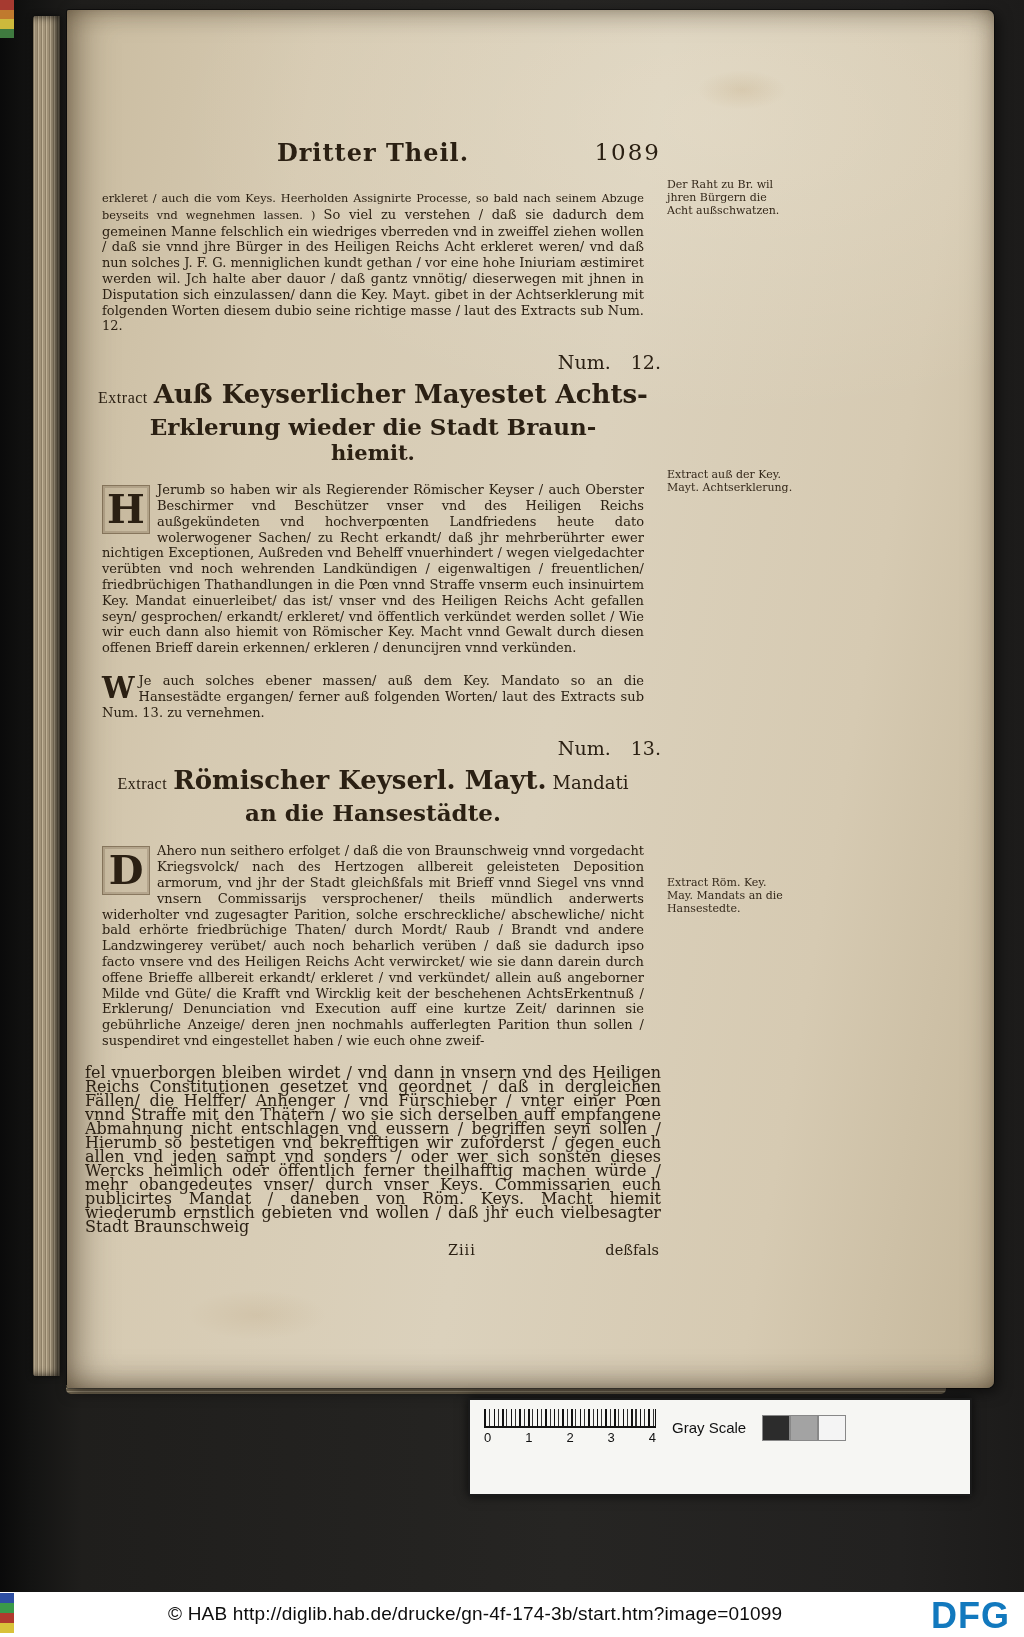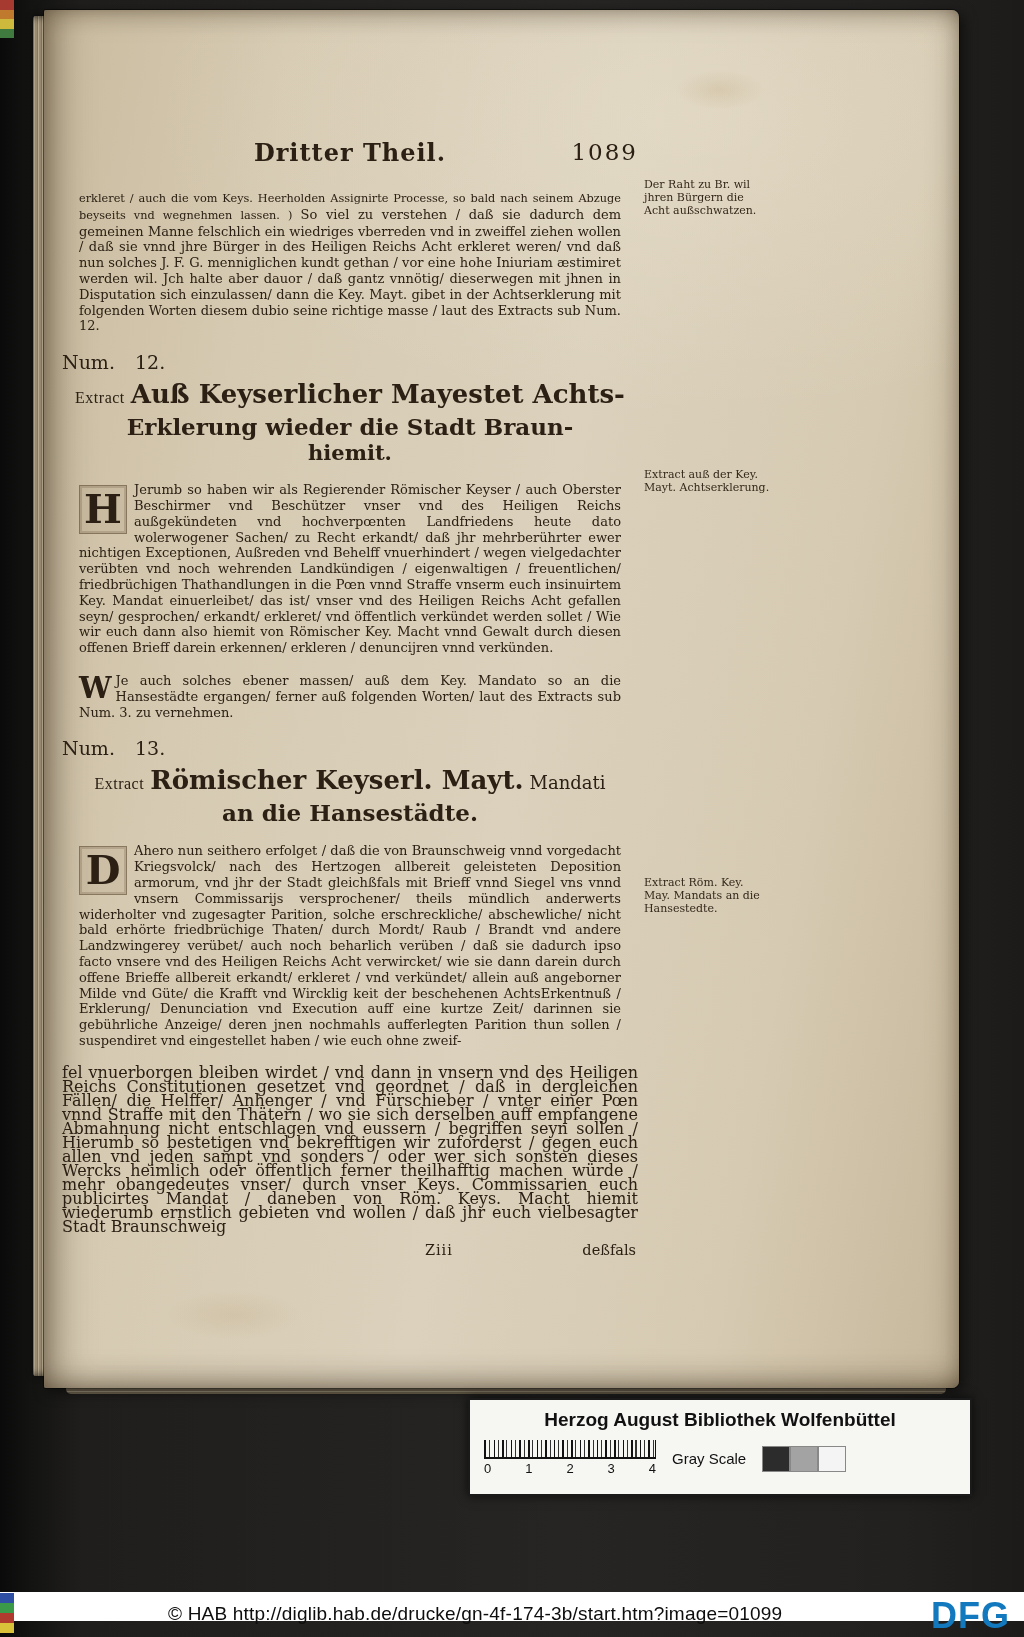--- a/index.html
+++ b/index.html
@@ -28,50 +28,51 @@
   }
   .page-bottom-edges {
     position: absolute; left: 66px; top: 1385px; width: 880px; height: 9px;
     background: repeating-linear-gradient(to bottom, #b2a489 0 1px, #7d7058 1px 3px);
     border-radius: 0 0 5px 5px;
     opacity: .85;
   }
 
   
   .page {
-    position: absolute; left: 44px; top: 10px; width: 915px; height: 1378px;
+    position: absolute; left: 67px; top: 10px; width: 915px; height: 1378px;
     background:
       radial-gradient(ellipse 900px 500px at 70% 8%, rgba(255,250,235,.20), rgba(0,0,0,0) 60%),
       linear-gradient(100deg, #c9bb9f 0%, #d6cab2 22%, #dbd1bc 52%, #d6cab2 78%, #c5b79b 100%);
     color: #2b2013;
     box-shadow:
       inset 22px 0 40px -16px rgba(60,45,25,.60),
       inset -12px 0 34px -18px rgba(55,40,22,.50),
       inset 0 -16px 34px -18px rgba(55,40,22,.55),
       inset 0 12px 28px -18px rgba(55,40,22,.40),
       0 0 0 1px rgba(0,0,0,.45), 4px 4px 14px rgba(0,0,0,.55);
     border-radius: 2px 7px 7px 2px;
+    padding-left: 12px;
   }
   .stain { position: absolute; border-radius: 50%; pointer-events: none; }
   .stain.s1 { left: 630px; top: 60px; width: 90px; height: 40px; background: radial-gradient(ellipse, rgba(160,120,60,.14), rgba(0,0,0,0) 70%); }
   .stain.s2 { left: 120px; top: 1280px; width: 140px; height: 50px; background: radial-gradient(ellipse, rgba(150,110,55,.10), rgba(0,0,0,0) 70%); }
 
   
   .page-header { position: absolute; top: 128px; left: 18px; width: 576px; }
   .part-title {
     text-align: center; font-size: 24px; font-weight: bold; letter-spacing: 1px;
   }
   .pagenum { position: absolute; right: 0; top: 1px; font-size: 23px; letter-spacing: 2px; }
 
   
   .text-col { position: absolute; top: 163px; left: 18px; width: 576px; }
   .body-text { font-size: 13px; line-height: 15.8px; text-align: justify; margin: 17px; }
   .body-text + .body-text { margin-top: 10px; }
   .lead-small { font-size: 11.3px; }
-  .num-label { text-align: left; font-size: 19px; word-spacing: 14px; margin: 16px 0 6px; }
+  .num-label { text-align: right; font-size: 19px; word-spacing: 14px; margin: 16px 0 6px; }
   .heading { text-align: center; font-weight: bold; margin: 2px 0 10px; }
   .heading .ln1 { font-size: 26px; line-height: 30px; }
   .heading .ln2 { font-size: 23px; line-height: 27px; }
   .heading .ln3 { font-size: 21px; line-height: 25px; }
   .roman-prefix { font-size: 16px; font-weight: normal; letter-spacing: .5px; margin-right: 6px; font-family: Liberation Serif, serif; }
   .roman-suffix { font-size: 18px; font-weight: normal; margin-left: 6px; }
 
   .dropcap {
     float: left; width: 46px; height: 47px; margin: 3px 7px 0 0;
     font-size: 40px; line-height: 45px; text-align: center; font-weight: bold;
@@ -112,21 +113,21 @@
   .ruler-numbers { display: flex; justify-content: space-between; font-size: 13px; margin-top: 2px; padding: 0 0 0 0; }
   .grayscale-label { font-size: 15px; margin: 10px 0 0 16px; white-space: nowrap; }
   .gray-squares { display: flex; margin: 6px 0 0 16px; }
   .gray-squares .sq { width: 26px; height: 24px; border: 1px solid #888; }
   .sq.dark { background: #2c2c2c; }
   .sq.mid { background: #a3a3a3; }
   .sq.light { background: #f4f4f4; }
 
   
   .footer {
-    position: absolute; left: 0; top: 1592px; width: 1024px; height: 29px;
+    position: absolute; left: 0; top: 1592px; width: 1024px; height: 45px;
     background: #ffffff; z-index: 20;
     font-family: "Liberation Sans", sans-serif;
   }
   .copyright {
     position: absolute; left: 168px; top: 11px; font-size: 19px; color: #0d0d0d; letter-spacing: .2px;
   }
   .dfg-logo {
     position: absolute; right: 14px; top: 3px;
     font-size: 36px; font-weight: bold; letter-spacing: 1px;
     color: #1279be;
@@ -163,21 +164,21 @@
       <div class="num-label">Num. 12.</div>
 
       <div class="heading">
         <div class="ln1"><span class="roman-prefix">Extract</span><span>Auß Keyserlicher Mayestet Achts-</span></div>
         <div class="ln2">Erklerung wieder die Stadt Braun-</div>
         <div class="ln3">hiemit.</div>
       </div>
 
       <p class="body-text"><span class="dropcap">H</span><span>Jerumb so haben wir als Regierender Römischer Keyser / auch Oberster Beschirmer vnd Beschützer vnser vnd des Heiligen Reichs außgekündeten vnd hochverpœnten Landfriedens heute dato wolerwogener Sachen/ zu Recht erkandt/ daß jhr mehrberührter ewer nichtigen Exceptionen, Außreden vnd Behelff vnuerhindert / wegen vielgedachter verübten vnd noch wehrenden Landkündigen / eigenwaltigen / freuentlichen/ friedbrüchigen Thathandlungen in die Pœn vnnd Straffe vnserm euch insinuirtem Key. Mandat einuerleibet/ das ist/ vnser vnd des Heiligen Reichs Acht gefallen seyn/ gesprochen/ erkandt/ erkleret/ vnd öffentlich verkündet werden sollet / Wie wir euch dann also hiemit von Römischer Key. Macht vnnd Gewalt durch diesen offenen Brieff darein erkennen/ erkleren / denuncijren vnnd verkünden.</span></p>
 
-      <p class="body-text"><span class="initial2">W</span><span>Je auch solches ebener massen/ auß dem Key. Mandato so an die Hansestädte ergangen/ ferner auß folgenden Worten/ laut des Extracts sub Num. 3. zu vernehmen.</span></p>
+      <p class="body-text"><span class="initial2">W</span><span>Je auch solches ebener massen/ auß dem Key. Mandato so an die Hansestädte ergangen/ ferner auß folgenden Worten/ laut des Extracts sub Num. 13. zu vernehmen.</span></p>
 
       <div class="num-label">Num. 13.</div>
 
       <div class="heading">
         <div class="ln1"><span class="roman-prefix">Extract</span><span>Römischer Keyserl. Mayt.</span><span class="roman-suffix">Mandati</span></div>
         <div class="ln2">an die Hansestädte.</div>
       </div>
 
       <p class="body-text"><span class="dropcap">D</span><span>Ahero nun seithero erfolget / daß die von Braunschweig vnnd vorgedacht Kriegsvolck/ nach des Hertzogen allbereit geleisteten Deposition armorum, vnd jhr der Stadt gleichßfals mit Brieff vnnd Siegel vns vnnd vnsern Commissarijs versprochener/ theils mündlich anderwerts widerholter vnd zugesagter Parition, solche erschreckliche/ abschewliche/ nicht bald erhörte friedbrüchige Thaten/ durch Mordt/ Raub / Brandt vnd andere Landzwingerey verübet/ auch noch beharlich verüben / daß sie dadurch ipso facto vnsere vnd des Heiligen Reichs Acht verwircket/ wie sie dann darein durch offene Brieffe allbereit erkandt/ erkleret / vnd verkündet/ allein auß angeborner Milde vnd Güte/ die Krafft vnd Wircklig keit der beschehenen AchtsErkentnuß / Erklerung/ Denunciation vnd Execution auff eine kurtze Zeit/ darinnen sie gebührliche Anzeige/ deren jnen nochmahls aufferlegten Parition thun sollen / suspendiret vnd eingestellet haben / wie euch ohne zweif-</span></p>
 
@@ -189,21 +190,20 @@
       </div>
 
     </div>
 
     <div class="mnote n1">Der Raht zu Br. wil jhren Bürgern die Acht außschwatzen.</div>
     <div class="mnote n2">Extract auß der Key. Mayt. Achtserklerung.</div>
     <div class="mnote n3">Extract Röm. Key. May. Mandats an die Hansestedte.</div>
   </div>
 
   <div class="label-box">
-    <div class="label-title">Herzog August Bibliothek Wolfenbüttel</div>
     <div class="label-row">
       <div class="ruler">
         <div class="ruler-ticks"></div>
         <div class="ruler-numbers">
           <span>0</span>
           <span>1</span>
           <span>2</span>
           <span>3</span>
           <span>4</span>
         </div>

